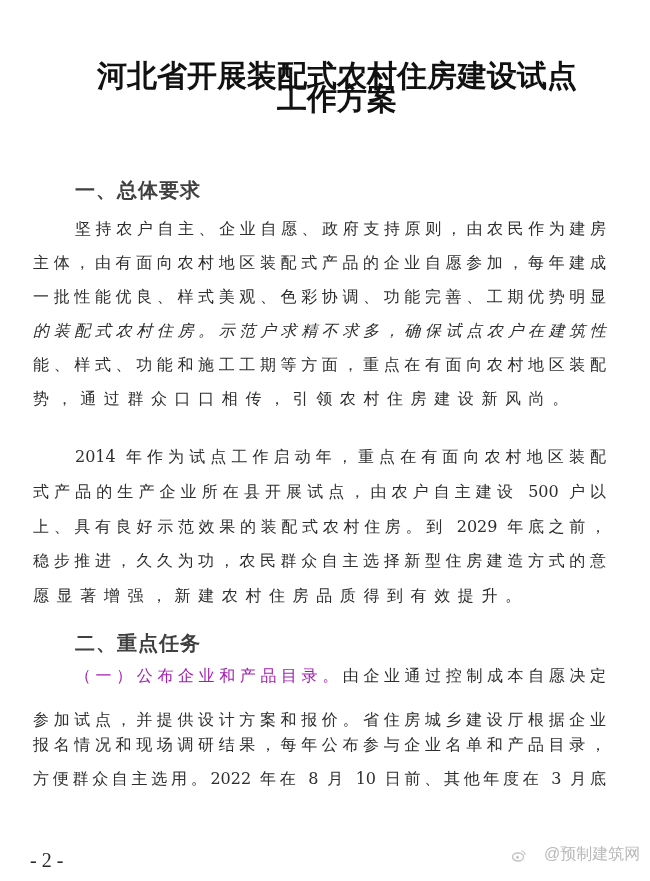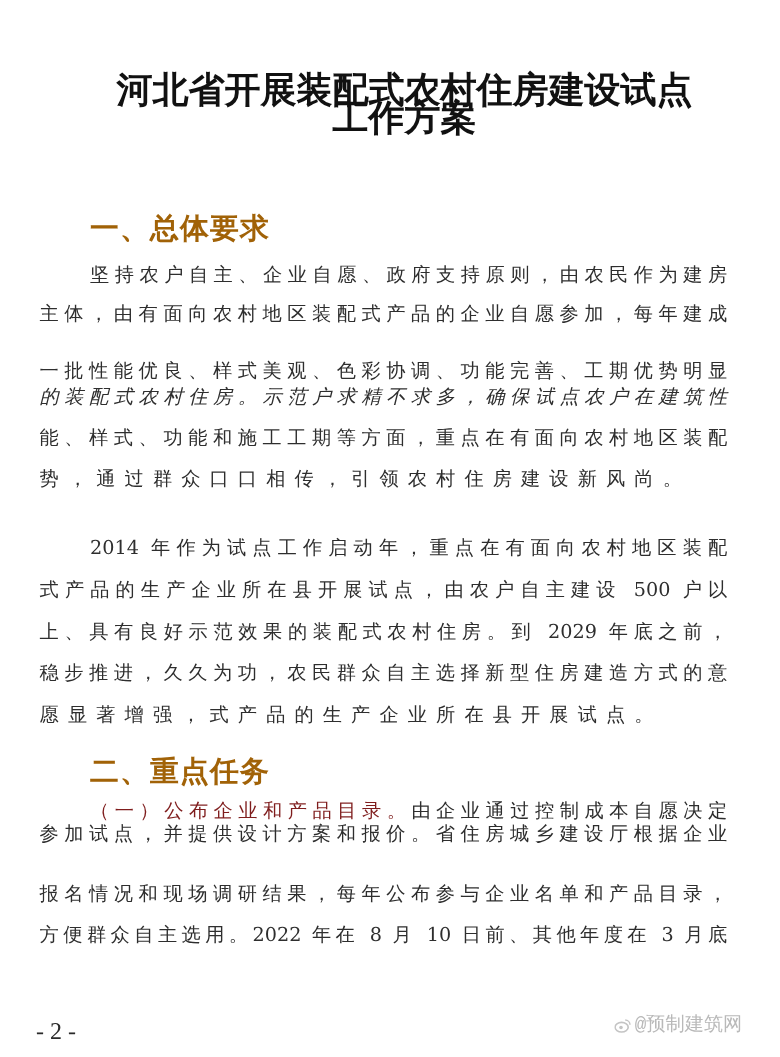--- a/index.html
+++ b/index.html
@@ -29,23 +29,23 @@
     margin-left: 12px;
   }
   .title.l1 { top: 57px; }
   .title.l2 { top: 80px; }
 
   .heading {
     position: absolute;
     left: 75px;
     font-family: "DejaVu Sans", "Liberation Sans", sans-serif;
     font-weight: bold;
-    font-size: 24px;
+    font-size: 20px;
     line-height: 28px;
-    color: #a16207;
+    color: #404040;
     letter-spacing: 1px;
   }
 
   .line {
     position: absolute;
     left: 33px;
     width: 573px;
     font-size: 16px;
     line-height: 28px;
     height: 28px;
@@ -56,43 +56,43 @@
   }
   .line.indent {
     left: 75px;
     width: 531px;
   }
   .line.last {
     text-align-last: left;
     letter-spacing: 7.6px;
   }
   .kai {
-    color: #7f1d1d;
+    color: #a21caf;
   }
 
   .page-number {
     position: absolute;
     left: 30px;
     top: 846px;
     font-size: 20px;
     line-height: 28px;
     color: #2a2a2a;
     font-family: "Liberation Serif", "DejaVu Serif", serif;
   }
 
   .watermark {
     position: absolute;
     left: 512px;
     top: 843px;
     height: 22px;
     display: flex;
     align-items: center;
-    gap: 3px;
+    gap: 18px;
     color: #b9b9b9;
-    font-family: Liberation Mono, monospace;
+    font-family: Liberation Sans, sans-serif;
     font-size: 16px;
     line-height: 22px;
   }
   .watermark .wm-icon {
     width: 14px;
     height: 14px;
     display: inline-block;
   }
 </style>
 </head>
@@ -100,35 +100,35 @@
 
 <div>
 
   <div class="title l1">河北省开展装配式农村住房建设试点</div>
   <div class="title l2">工作方案</div>
 
   <div class="heading" style="top:176px;">一、总体要求</div>
 
   <div class="line indent" style="top:215px;">坚持农户自主、企业自愿、政府支持原则，由农民作为建房</div>
   <div class="line" style="top:249px;font-family:Liberation Serif, serif;">主体，由有面向农村地区装配式产品的企业自愿参加，每年建成</div>
-  <div class="line" style="top:283px;margin-top:12px;">一批性能优良、样式美观、色彩协调、功能完善、工期优势明显</div>
+  <div class="line" style="top:283px;">一批性能优良、样式美观、色彩协调、功能完善、工期优势明显</div>
   <div class="line" style="top:317px;font-style:italic;">的装配式农村住房。示范户求精不求多，确保试点农户在建筑性</div>
   <div class="line" style="top:351px;">能、样式、功能和施工工期等方面，重点在有面向农村地区装配</div>
   <div class="line last" style="top:385px;">势，通过群众口口相传，引领农村住房建设新风尚。</div>
 
   <div class="line indent" style="top:443px;">2014 年作为试点工作启动年，重点在有面向农村地区装配</div>
   <div class="line" style="top:478px;">式产品的生产企业所在县开展试点，由农户自主建设 500 户以</div>
   <div class="line" style="top:513px;">上、具有良好示范效果的装配式农村住房。到 2029 年底之前，</div>
   <div class="line" style="top:547px;">稳步推进，久久为功，农民群众自主选择新型住房建造方式的意</div>
-  <div class="line last" style="top:582px;">愿显著增强，式产品的生产企业所在县开展试点。</div>
+  <div class="line last" style="top:582px;">愿显著增强，新建农村住房品质得到有效提升。</div>
 
   <div class="heading" style="top:629px;">二、重点任务</div>
 
   <div class="line indent" style="top:662px;"><span class="kai">（一）公布企业和产品目录。</span><span>由企业通过控制成本自愿决定</span></div>
-  <div class="line" style="top:681px;">参加试点，并提供设计方案和报价。省住房城乡建设厅根据企业</div>
+  <div class="line" style="top:706px;">参加试点，并提供设计方案和报价。省住房城乡建设厅根据企业</div>
   <div class="line" style="top:731px;">报名情况和现场调研结果，每年公布参与企业名单和产品目录，</div>
   <div class="line" style="top:765px;">方便群众自主选用。2022 年在 8 月 10 日前、其他年度在 3 月底</div>
 
   <div class="page-number">- 2 -</div>
 
   <div class="watermark">
     <span class="wm-icon">
       <svg width="14" height="14" viewBox="0 0 14 14">
         <ellipse cx="6" cy="8" rx="5.5" ry="4" fill="none" stroke="#c4c4c4" stroke-width="1.4"></ellipse>
         <circle cx="5.5" cy="8.3" r="1.5" fill="#c4c4c4"></circle>

